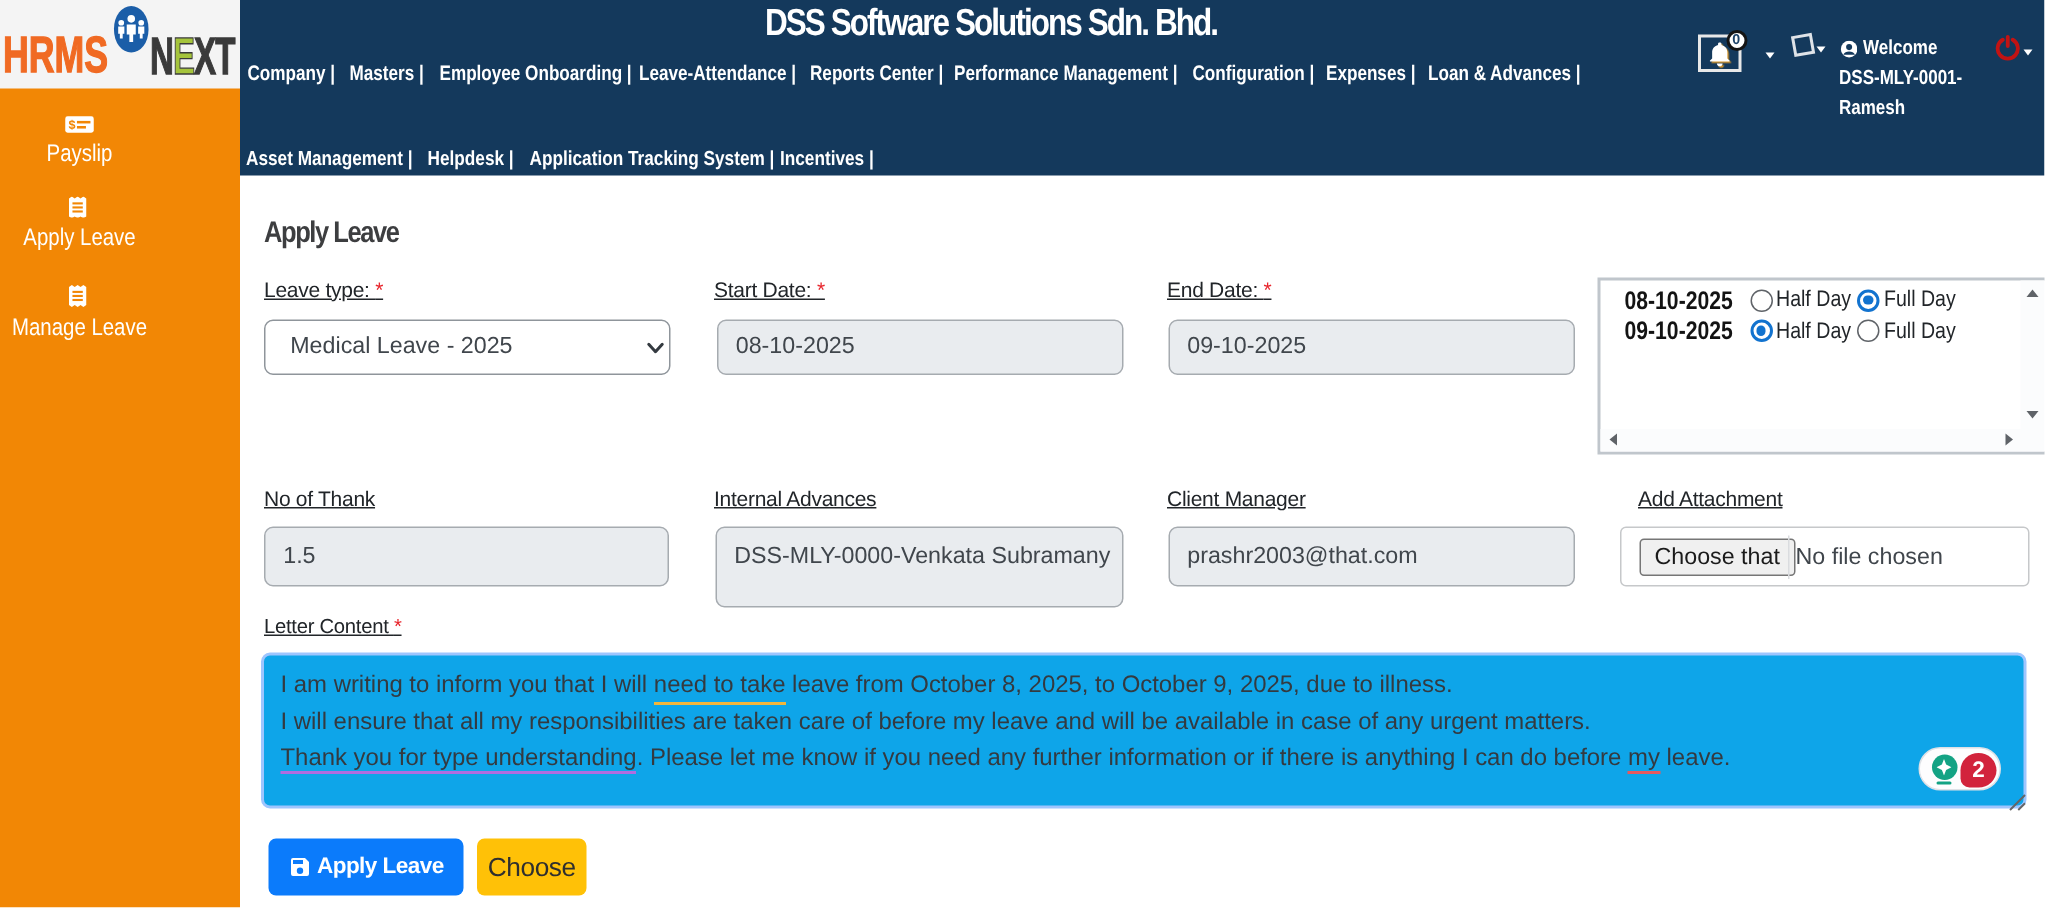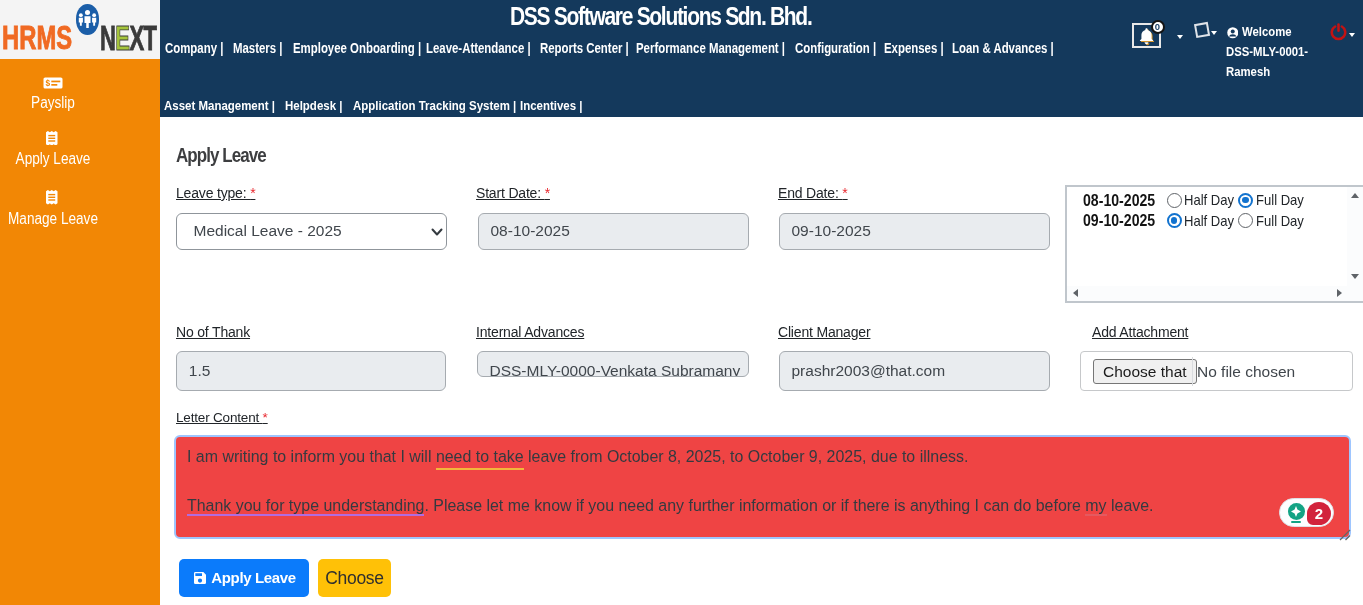--- a/index.html
+++ b/index.html
@@ -39,21 +39,21 @@
 .radio.on { border:2px solid #1273cf; }
 .radio.on:after { content:""; position:absolute; left:2.2px; top:2.2px; width:6.6px; height:6.6px; border-radius:50%; background:#1273cf; }
 .arr { position:absolute; width:0; height:0; }
 
 
 .filebox { left:1080px; top:351px; width:273px; height:39.5px; background:#fff; border:1px solid #c6c8ca; border-radius:4px; }
 .filebtn { position:absolute; left:12px; top:7px; height:25px; background:#f0f0f0; border:1px solid #767676; border-radius:3px; font-size:15.5px; color:#1b1b1b; line-height:23px; padding:0 9px; }
 .filetext { position:absolute; left:116px; top:11px; font-size:15.5px; color:#40464c; }
 
 
-.ta { left:174px; top:434.5px; width:1177px; height:104px; background:#ef4444; border:2px solid #9ec5fe; border-radius:6px; }
+.ta { left:174px; top:434.5px; width:1177px; height:104px; background:#0ea5e9; border:2px solid #9ec5fe; border-radius:6px; }
 .line { position:absolute; left:11px; white-space:nowrap; font-size:15.95px; color:#343a40; line-height:16px; }
 
 
 .btn-apply { left:179px; top:559px; width:130px; height:38px; background:#0b7bfb; border-radius:5px; color:#fff; font-size:15px; font-weight:bold; letter-spacing:-0.35px; }
 .btn-cancel { left:318px; top:559px; width:73px; height:38px; background:#ffc107; border-radius:5px; color:#2f2f2f; font-size:17.5px; letter-spacing:-0.3px; text-align:center; line-height:38px; }
 </style>
 </head>
 <body>
 <div class="abs header"></div>
 <div class="abs title">DSS Software Solutions Sdn. Bhd.</div>
@@ -167,32 +167,33 @@
     <div class="arr" style="left:270px; top:3px; border-top:4.5px solid transparent; border-bottom:4.5px solid transparent; border-left:5.5px solid #5f6368;"></div>
   </div>
 </div>
 
 <div class="abs flabel" style="left:176px; top:323.5px;">No of Thank</div>
 <div class="abs flabel" style="left:476px; top:323.5px;">Internal Advances</div>
 <div class="abs flabel" style="left:778px; top:323.5px;">Client Manager</div>
 <div class="abs flabel" style="left:1080px; top:323.5px;margin-left:12px;">Add Attachment</div>
 
 <div class="abs ctl ctl-gray" style="left:175.8px; top:351px; width:270.5px; height:39.5px; line-height:37px;">1.5</div>
-<div class="abs ctl ctl-gray" style="left:476.5px; top:351px; width:272.5px; height:26px; line-height:37px; overflow:hidden;">DSS-MLY-0000-Venkata Subramany</div>
+<div class="abs ctl ctl-gray" style="left:476.5px; top:351px; width:272.5px; height:54px; line-height:37px; overflow:hidden;">DSS-MLY-0000-Venkata Subramany</div>
 <div class="abs ctl ctl-gray" style="left:778.5px; top:351px; width:271px; height:39.5px; line-height:37px;">prashr2003@that.com</div>
 <div class="abs filebox">
   <div class="filebtn">Choose that</div>
   <div class="abs" style="left:111px; top:5px; width:1px; height:29px; background:#dadcdf;"></div>
   <div class="filetext">No file chosen</div>
 </div>
 
 <div class="abs flabel" style="left:176px; top:410px; font-size:13.5px;">Letter Content <span class="req">*</span></div>
 
 <div class="abs ta">
   <div class="line" style="top:12.7px;">I am writing to inform you that I will <span style="border-bottom:2.5px solid #f2b63c; padding-bottom:2.5px;">need to take</span> leave from October 8, 2025, to October 9, 2025, due to illness.</div>
+  <div class="line" style="top:37.5px;">I will ensure that all my responsibilities are taken care of before my leave and will be available in case of any urgent matters.</div>
   <div class="line" style="top:61.5px;"><span style="border-bottom:2px solid #b16ce0;">Thank you for type understanding</span>. Please let me know if you need any further information or if there is anything I can do before <span style="border-bottom:2px solid #e5595f;text-align:right;">my</span> leave.</div>
 
   <div class="abs" style="left:1103px; top:61.5px; width:55px; height:29px; background:#fdfdfe; border:1px solid #dee1e6; border-radius:14.5px;">
     <div class="abs" style="left:7.5px; top:3.5px; width:17px; height:17px; background:#13a384; border-radius:50%;"></div>
     <svg class="abs" style="left:11px; top:6.5px;" width="10" height="11" viewBox="0 0 10 11">
         <path fill="#fff" d="M5 0 L6.4 3.6 L10 5.5 L6.4 7.4 L5 11 L3.6 7.4 L0 5.5 L3.6 3.6 Z"></path>
       </svg>
     <div class="abs" style="left:11px; top:21.5px; width:10px; height:2.6px; background:#13a384; border-radius:1.3px;"></div>
     <div class="abs" style="left:27px; top:2.5px; width:24px; height:23px; background:#d2233c; border-radius:50% 50% 50% 6px; color:#fff; font-weight:bold; font-size:15px; text-align:center; line-height:23px;">2</div>
   </div>

